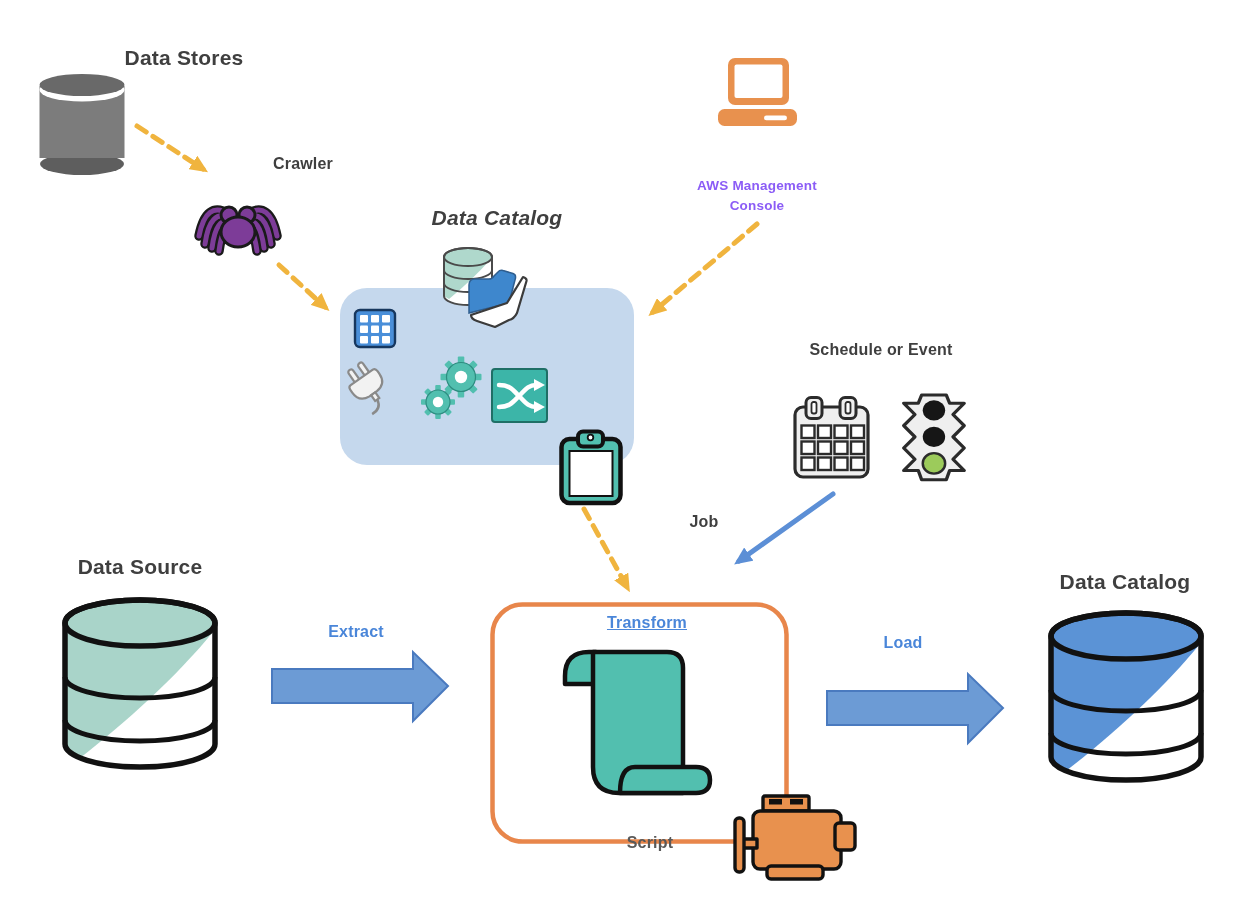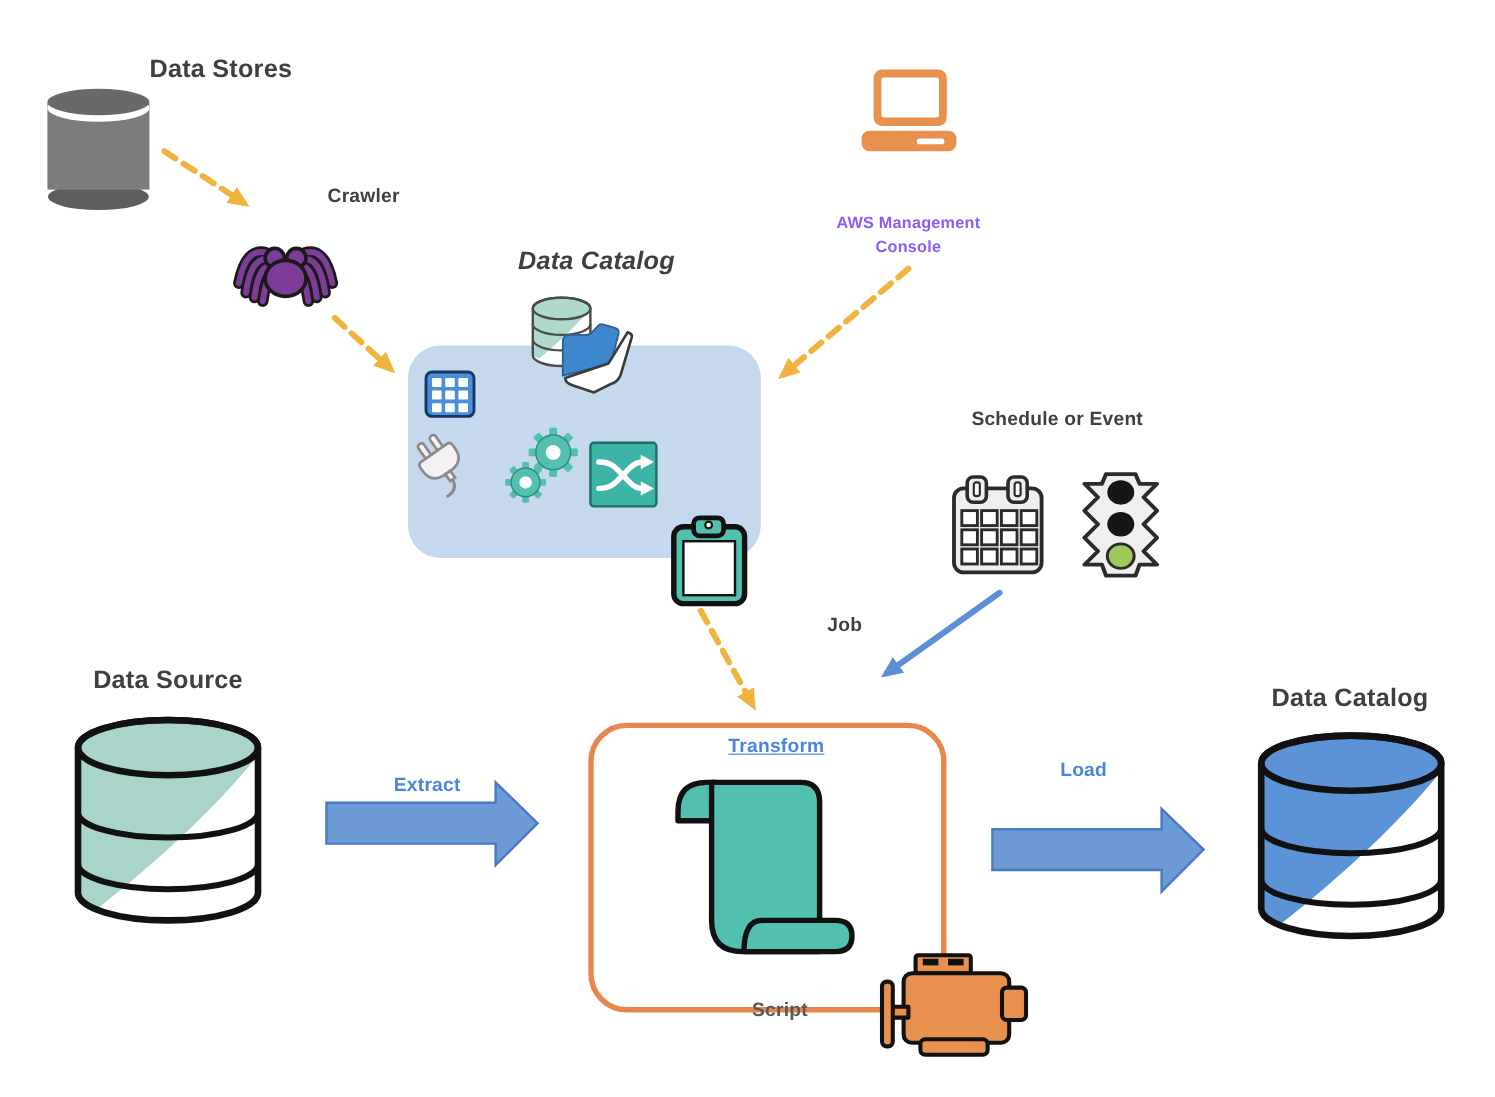--- a/index.html
+++ b/index.html
@@ -249,18 +249,18 @@
 <div class="label s20" style="left:303px; top:155px;">Crawler</div>
 <div class="label" style="left:497px; top:206px;font-style:italic;">Data Catalog</div>
 <div class="label small" style="left:757px; top:176px;">
   <div>AWS Management</div>
   <div>Console</div>
 </div>
 <div class="label s20" style="left:881px; top:341px;">Schedule or Event</div>
 <div class="label s20" style="left:666px; top:513px;margin-left:38px;">Job</div>
 <div class="label s20 blue" style="left:647px; top:614px;text-decoration:underline;">Transform</div>
 <div class="label s20 gray" style="left:650px; top:834px;">Script</div>
-<div class="label s20 blue" style="left:356px; top:646px;">Extract</div>
+<div class="label s20 blue" style="left:356px; top:623px;">Extract</div>
 <div class="label s20 blue" style="left:903px; top:634px;">Load</div>
 <div class="label" style="left:140px; top:543px;margin-top:12px;">Data Source</div>
 <div class="label" style="left:1125px; top:570px;">Data Catalog</div>
 
 </div>
 
 </body></html>

